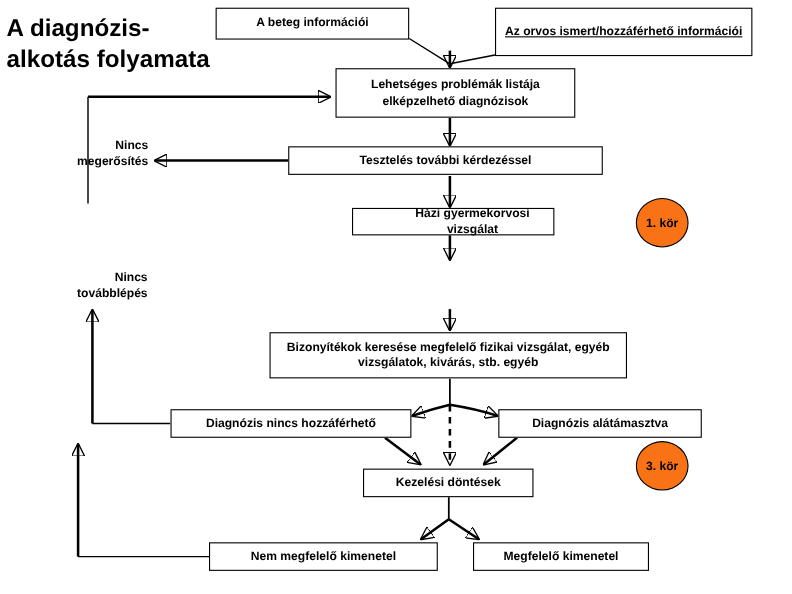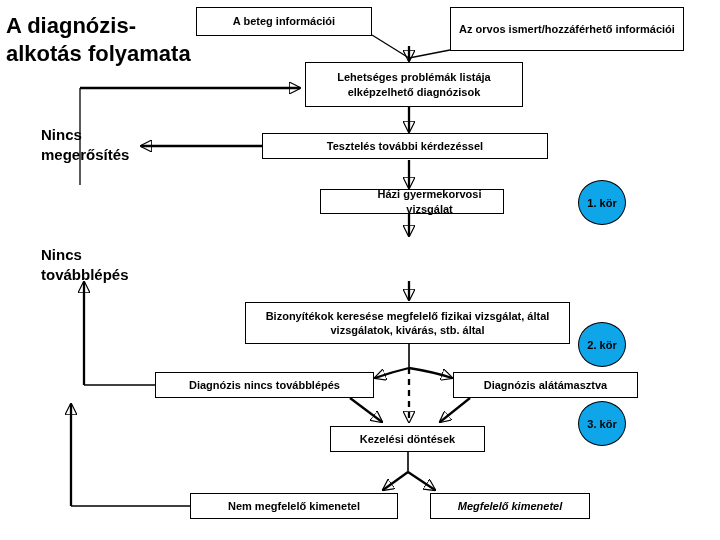--- a/index.html
+++ b/index.html
@@ -38,37 +38,38 @@
     font-weight: bold;
     line-height: 1.3;
     color: #000000;
     padding: 1px 4px;
   }
   .circle {
     position: absolute;
     box-sizing: border-box;
     border: 1.2px solid #000000;
     border-radius: 50%;
-    background: #0ea5e9;
+    background: #f97316;
     display: flex;
     align-items: center;
     justify-content: center;
     text-align: center;
     font-size: 11px;
     font-weight: bold;
     color: #000000;
   }
   .sidelabel {
     position: absolute;
-    font-size: 15px;
+    font-size: 11px;
     font-weight: bold;
     line-height: 1.35;
     color: #000000;
-    text-align: left;
+    text-align: right;
     white-space: pre-line;
+    margin-left: 29px;
   }
   svg.wires {
     position: absolute;
     left: 0;
     top: 0;
     width: 720px;
     height: 540px;
     pointer-events: none;
   }
   svg.wires line, svg.wires path, svg.wires polyline {
@@ -126,44 +127,43 @@
 
     <line x1="155" y1="385" x2="84" y2="385" stroke-width="1.3"></line>
     <line x1="84" y1="385" x2="84" y2="282" stroke-width="2.3" marker-end="url(#arrow)"></line>
 
     <line x1="190" y1="506" x2="71" y2="506" stroke-width="1.3"></line>
     <line x1="71" y1="506" x2="71" y2="404" stroke-width="2.3" marker-end="url(#arrow)"></line>
   </svg>
 
   <div class="box" style="left:196px; top:7px; width:176px; height:29px;">A beteg információi</div>
 
-  <div class="box" style="left:450px; top:7px; width:234px; height:44px;">Az orvos ismert/hozzáférhető információi</div>
+  <div class="box" style="left:450px; top:7px; width:234px; height:44px;text-decoration:underline;">Az orvos ismert/hozzáférhető információi</div>
 
   <div class="box" style="left:305px; top:62px; width:218px; height:45px;">Lehetséges problémák listája elképzelhető diagnózisok</div>
 
   <div class="box" style="left:262px; top:133px; width:286px; height:26px;">Tesztelés további kérdezéssel</div>
 
   <div class="box" style="left:320px; top:189px; width:184px; height:25px;padding-left:39px;">Házi gyermekorvosi vizsgálat</div>
 
 
-  <div class="box" style="left:245px; top:302px; width:325px; height:42px;">Bizonyítékok keresése megfelelő fizikai vizsgálat, által vizsgálatok, kivárás, stb. által</div>
+  <div class="box" style="left:245px; top:302px; width:325px; height:42px;">Bizonyítékok keresése megfelelő fizikai vizsgálat, egyéb vizsgálatok, kivárás, stb. egyéb</div>
 
-  <div class="box" style="left:155px; top:372px; width:219px; height:26px;">Diagnózis nincs továbblépés</div>
+  <div class="box" style="left:155px; top:372px; width:219px; height:26px;">Diagnózis nincs hozzáférhető</div>
 
   <div class="box" style="left:453px; top:372px; width:185px; height:26px;">Diagnózis alátámasztva</div>
 
   <div class="box" style="left:330px; top:426px; width:155px; height:26px;">Kezelési döntések</div>
 
   <div class="box" style="left:190px; top:493px; width:208px; height:26px;">Nem megfelelő kimenetel</div>
 
-  <div class="box" style="left:430px; top:493px; width:160px; height:26px;font-style:italic;">Megfelelő kimenetel</div>
+  <div class="box" style="left:430px; top:493px; width:160px; height:26px;">Megfelelő kimenetel</div>
 
   <div class="circle" style="left:578px; top:180px; width:48px; height:45px;">1. kör</div>
 
-  <div class="circle" style="left:578px; top:322px; width:48px; height:45px;">2. kör</div>
 
   <div class="circle" style="left:578px; top:401px; width:48px; height:45px;">3. kör</div>
 
   <div class="sidelabel" style="left:41px; top:125px;">Nincs
 megerősítés</div>
 
   <div class="sidelabel" style="left:41px; top:245px;">Nincs
 továbblépés</div>
 
 </div>

